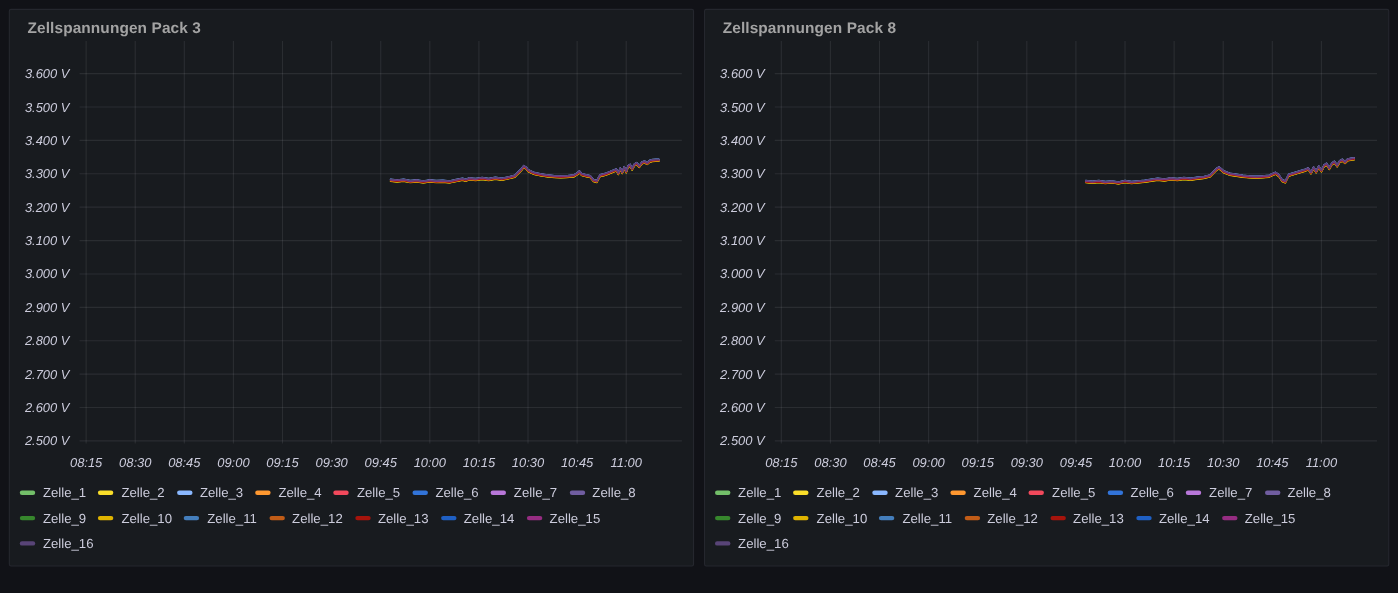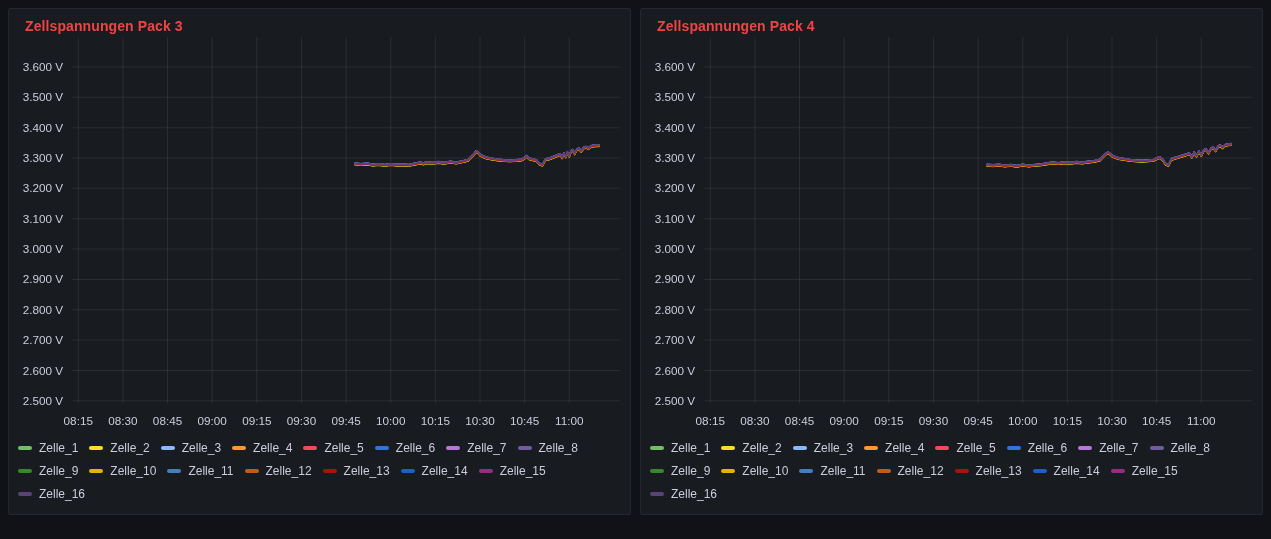--- a/index.html
+++ b/index.html
@@ -8,22 +8,22 @@
     background:#111217;
     font-family:"Liberation Sans","DejaVu Sans",sans-serif;
   }
   .dashboard{display:flex;gap:9px;padding:8px;height:523px;box-sizing:border-box;}
   .panel{
     flex:1 1 0;min-width:0;display:flex;flex-direction:column;
     background:#181b1f;border:1px solid #25272e;border-radius:2px;
     box-sizing:border-box;
   }
   .panel-header{padding:8px 16px 2px 16px;flex:0 0 auto;cursor:pointer;}
-  .panel-title{font-size:14px;font-weight:700;color:#ef4444;letter-spacing:.1px;}
-  .chart-body{flex:1 1 auto;min-height:0;padding-right:4px;}
+  .panel-title{font-size:14px;font-weight:700;color:#a3a3a3;letter-spacing:.1px;}
+  .chart-body{flex:1 1 auto;min-height:0;padding-right:4px;font-style:italic;}
   svg.chart{width:100%;height:100%;display:block;}
   .legend{flex:0 0 auto;padding:2px 12px 8px 9px;}
   .legend-row{display:flex;flex-wrap:nowrap;margin-bottom:7px;}
   .legend-row:last-child{margin-bottom:4px;}
   .legend-item{display:flex;align-items:center;margin-right:11px;cursor:pointer;white-space:nowrap;}
   .legend-swatch{width:14px;height:4px;border-radius:2px;margin-right:7px;flex:0 0 auto;}
   .legend-label{font-size:12px;color:#ccccdc;line-height:16px;}
 </style>
 </head>
 <body>
@@ -179,21 +179,21 @@
           <div class="legend-item">
             <span class="legend-swatch" style="background: rgb(88, 68, 119);"></span>
             <span class="legend-label">Zelle_16</span>
           </div>
         </div>
       </div>
   </div>
 
   <div class="panel">
     <div class="panel-header">
-      <span class="panel-title">Zellspannungen Pack 4</span>
+      <span class="panel-title">Zellspannungen Pack 8</span>
     </div>
     <div class="chart-body">
       <svg class="chart" viewBox="0 0 604 392" preserveAspectRatio="none">
           <g>
             <line x1="62" x2="598" y1="29.283887468030674" y2="29.283887468030674" stroke="rgba(204,204,220,0.10)" stroke-width="1"></line>
             <line x1="62" x2="598" y1="58.95140664961638" y2="58.95140664961638" stroke="rgba(204,204,220,0.10)" stroke-width="1"></line>
             <line x1="62" x2="598" y1="88.61892583120208" y2="88.61892583120208" stroke="rgba(204,204,220,0.10)" stroke-width="1"></line>
             <line x1="62" x2="598" y1="118.28644501278778" y2="118.28644501278778" stroke="rgba(204,204,220,0.10)" stroke-width="1"></line>
             <line x1="62" x2="598" y1="147.95396419437336" y2="147.95396419437336" stroke="rgba(204,204,220,0.10)" stroke-width="1"></line>
             <line x1="62" x2="598" y1="177.62148337595906" y2="177.62148337595906" stroke="rgba(204,204,220,0.10)" stroke-width="1"></line>

